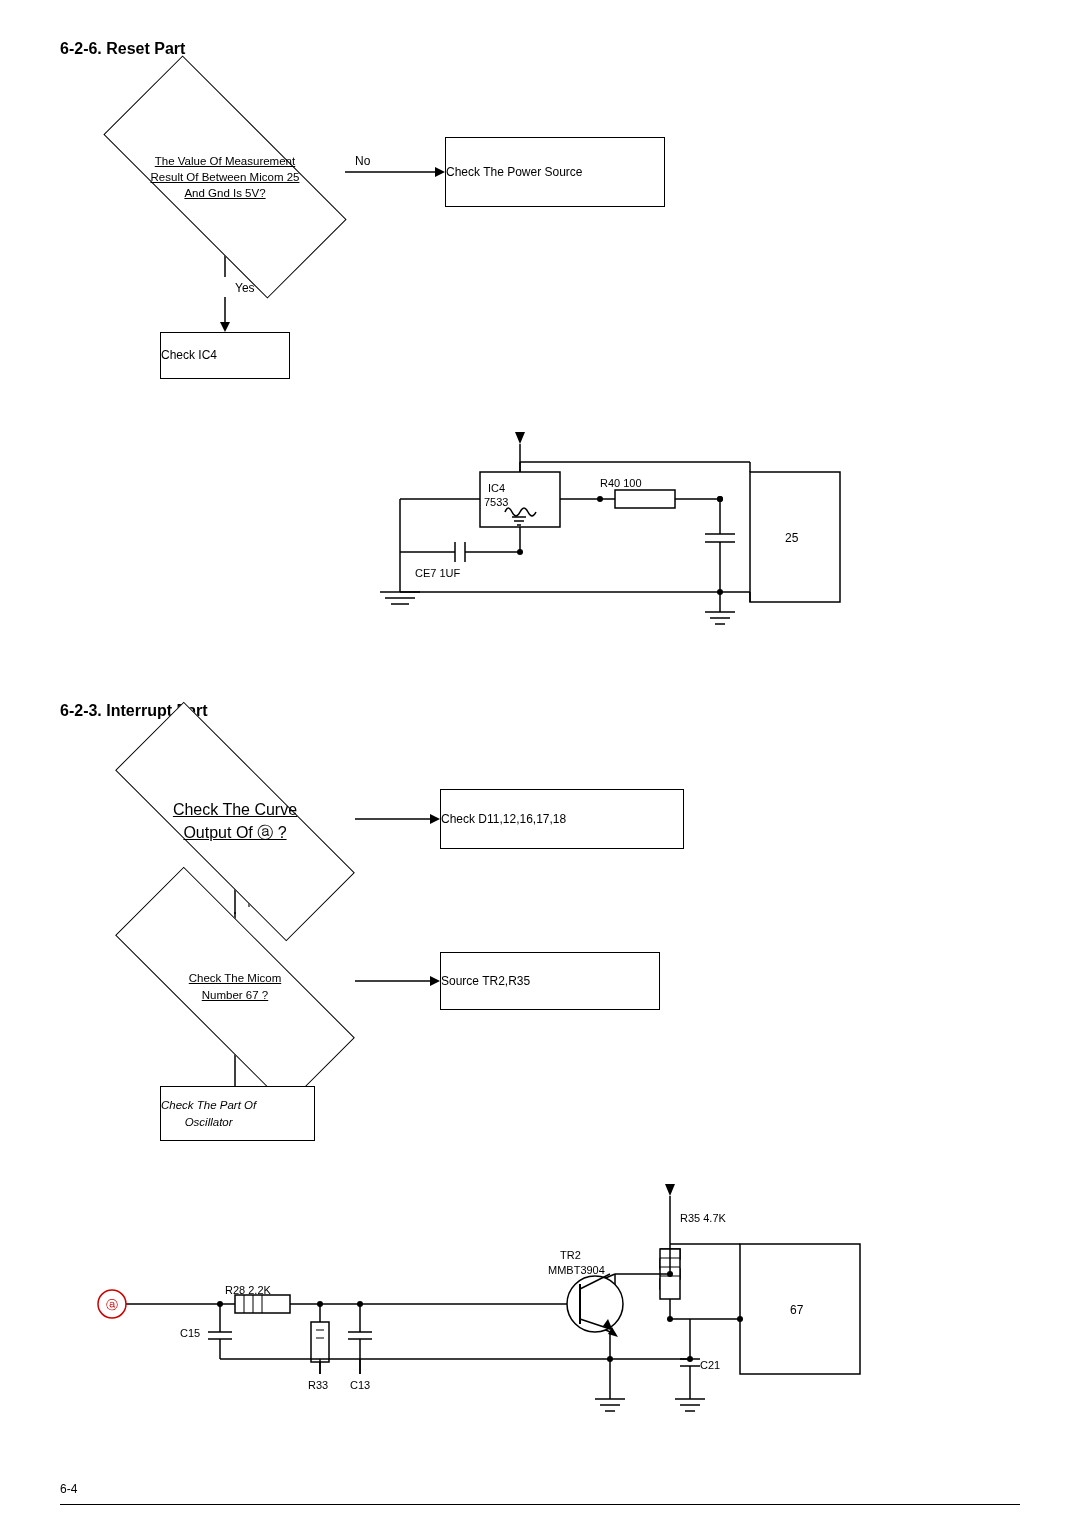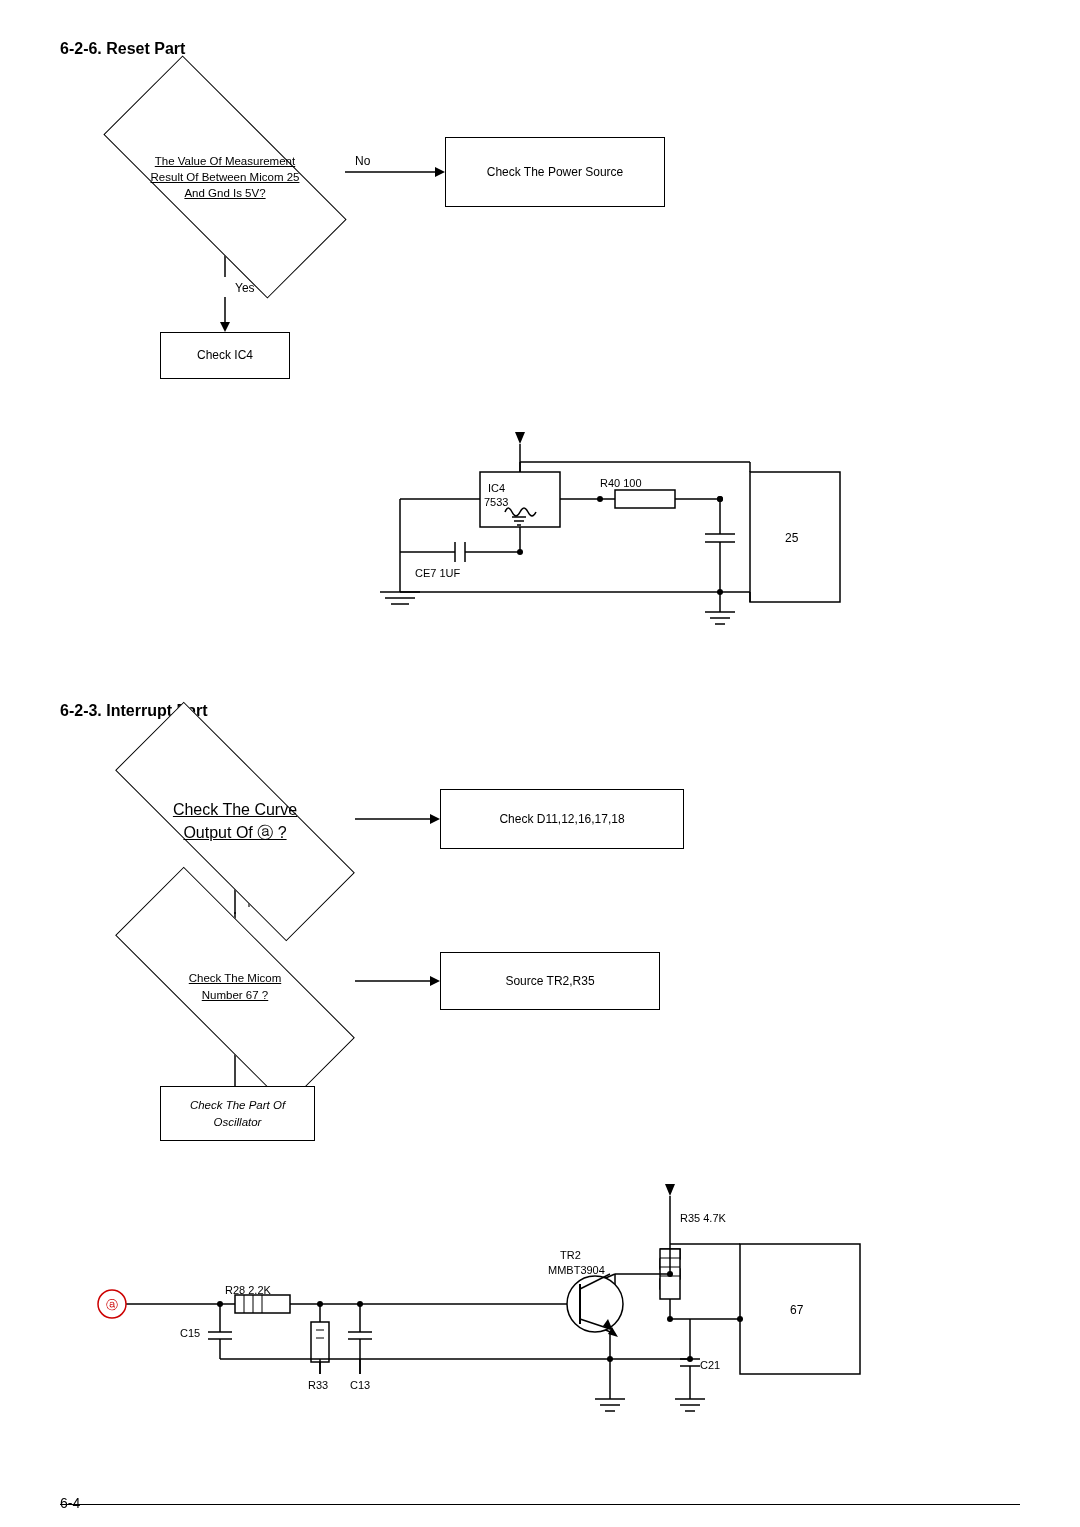--- a/index.html
+++ b/index.html
@@ -46,21 +46,20 @@
       padding: 4px;
     }
 
     
     .rect {
       position: absolute;
       border: 1.5px solid #000;
       background: #fff;
       display: flex;
       align-items: center;
-      justify-content: center;
       text-align: center;
       font-size: 12px;
       line-height: 1.4;
     }
 
     
     .flowchart-svg {
       position: absolute;
       top: 0; left: 0;
       pointer-events: none;
@@ -70,23 +69,23 @@
     .circuit {
       position: relative;
       width: 100%;
     }
     .circuit-svg {
       display: block;
     }
 
     .page-num {
       position: absolute;
-      bottom: 16px;
+      bottom: 31px;
       left: 60px;
-      font-size: 14px;
+      font-size: 12px;
     }
 
     .section-title {
       font-size: 16px;
       font-weight: bold;
       margin-bottom: 24px;
     }
 
     hr.bottom-line {
       border: none;

